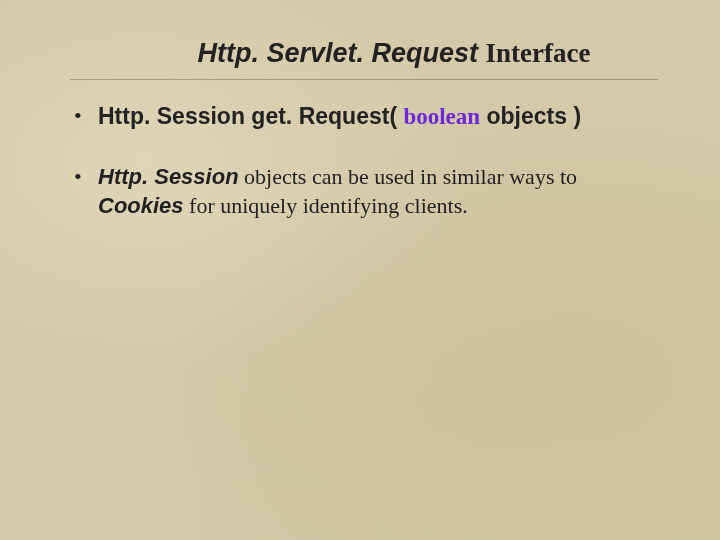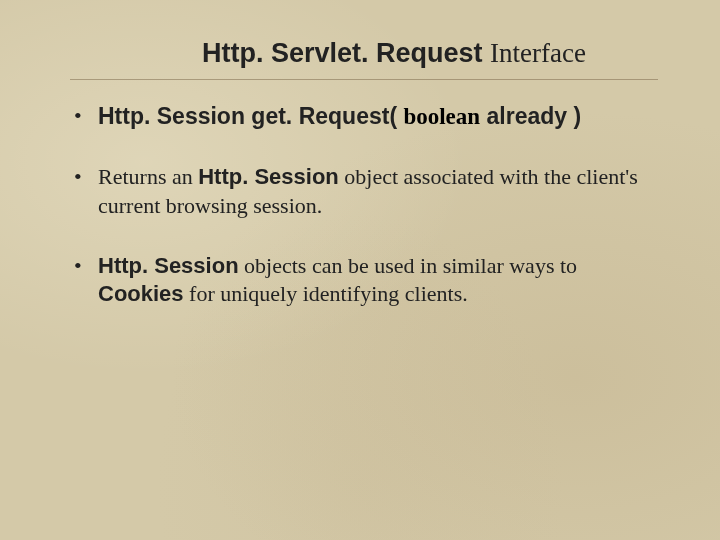--- a/index.html
+++ b/index.html
@@ -25,21 +25,21 @@
   }
   .title {
     font-size: 27px;
     font-weight: bold;
     text-align: center;
     margin: 6px 0 10px 60px;
     font-family: Arial, Helvetica, sans-serif;
   }
   .title .serif {
     font-family: Georgia, 'Times New Roman', serif;
-    font-weight: normal;
+    font-weight: bold;
   }
   .hr {
     border: none;
     border-top: 1px solid rgba(120,100,70,0.5);
     margin: 0 0 22px 0;
   }
   ul.bullets {
     list-style: none;
     padding: 0;
     margin: 0;
@@ -53,49 +53,46 @@
     font-family: Georgia, 'Times New Roman', serif;
   }
   ul.bullets > li::before {
     content: "•";
     position: absolute;
     left: 4px;
     top: 0;
     font-size: 22px;
     color: #222;
   }
-  .sans { font-family: Arial, Helvetica, sans-serif; }
+  .sans { font-family: Arial, Helvetica, sans-serif; font-style: italic; }
   .bold { font-weight: bold; }
-  .kw   { color: #000000; font-family: Georgia, 'Times New Roman', serif; }
+  .kw   { color: #6d28d9; font-family: Georgia, 'Times New Roman', serif; }
   .sig {
     font-family: Arial, Helvetica, sans-serif;
     font-weight: bold;
     font-size: 23px;
   }
 </style>
 </head>
 <body>
 
 <div class="slide">
 
   <div class="title">
     <span class="sans">Http. Servlet. Request </span><span class="serif">Interface</span>
   </div>
 
   <hr class="hr">
 
   <ul class="bullets">
 
     <li>
-      <span class="sig"><span>Http. Session</span><span> get. Request( </span><span class="kw">boolean</span><span> already )</span></span>
+      <span class="sig"><span>Http. Session</span><span> get. Request( </span><span class="kw">boolean</span><span> objects )</span></span>
     </li>
 
-    <li>
-      <span>Returns an </span><span class="sans bold">Http. Session</span><span> object associated with the client's current browsing session.</span>
-    </li>
 
 
     <li>
       <span> </span><span class="sans bold">Http. Session</span><span> objects can be used in similar ways to </span><span class="sans bold">Cookies</span><span> for uniquely identifying clients.</span>
     </li>
 
   </ul>
 
 </div>
 

